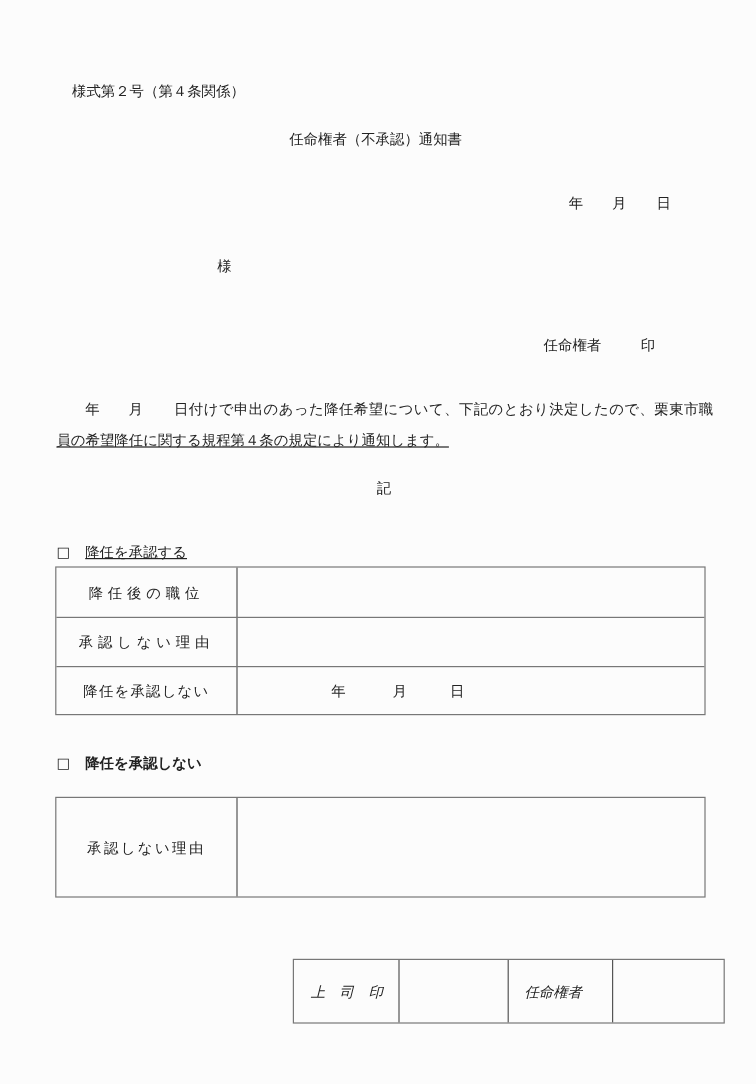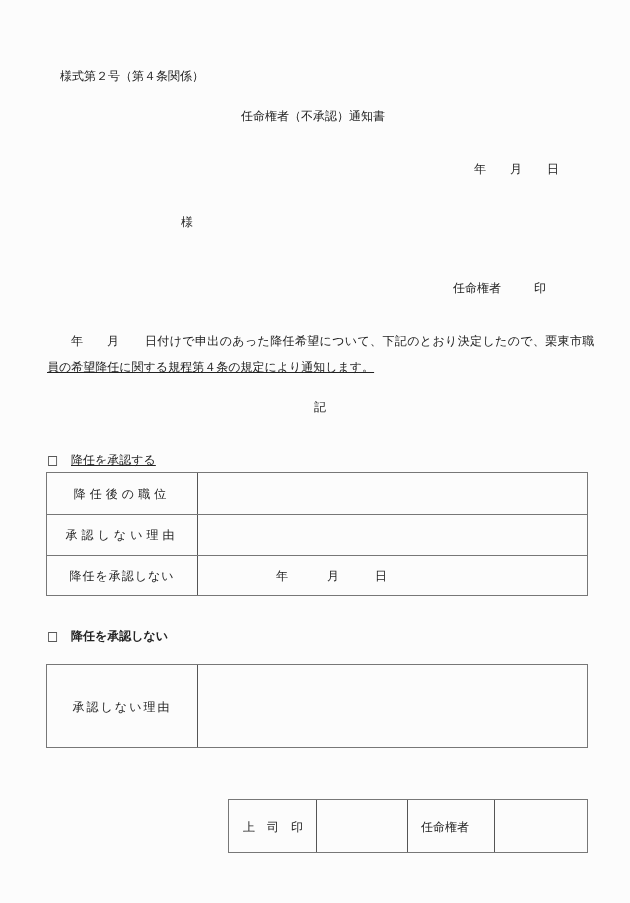--- a/index.html
+++ b/index.html
@@ -58,21 +58,21 @@
 
 <div class="abs" style="left:47px;top:630px;">□</div>
 <div class="abs" style="left:71px;top:630px;font-weight:bold;">降任を承認しない</div>
 
 <div class="tbl" style="left:46px;top:648px;width:542px;height:84px;margin-top:16px;">
   <div class="vline" style="left:150px;"></div>
   <div class="cell-label" style="top:36px;letter-spacing:2px;">承認しない理由</div>
   <div style="position:absolute;left:151px;right:0;top:0;bottom:0;"></div>
 </div>
 
-<div class="tbl" style="left:228px;top:799px;width:360px;height:54px;">
+<div class="tbl" style="left:244px;top:799px;width:360px;height:54px;font-style:italic;">
   <div class="vline" style="left:87px;"></div>
   <div class="vline" style="left:178px;"></div>
   <div class="vline" style="left:265px;"></div>
   <div class="abs" style="left:14px;top:21px;">上　司　印</div>
   <div style="position:absolute;left:88px;width:90px;top:0;bottom:0;"></div>
   <div class="abs" style="left:192px;top:21px;">任命権者</div>
   <div style="position:absolute;left:266px;right:0;top:0;bottom:0;"></div>
 </div>
 
 </body></html>

